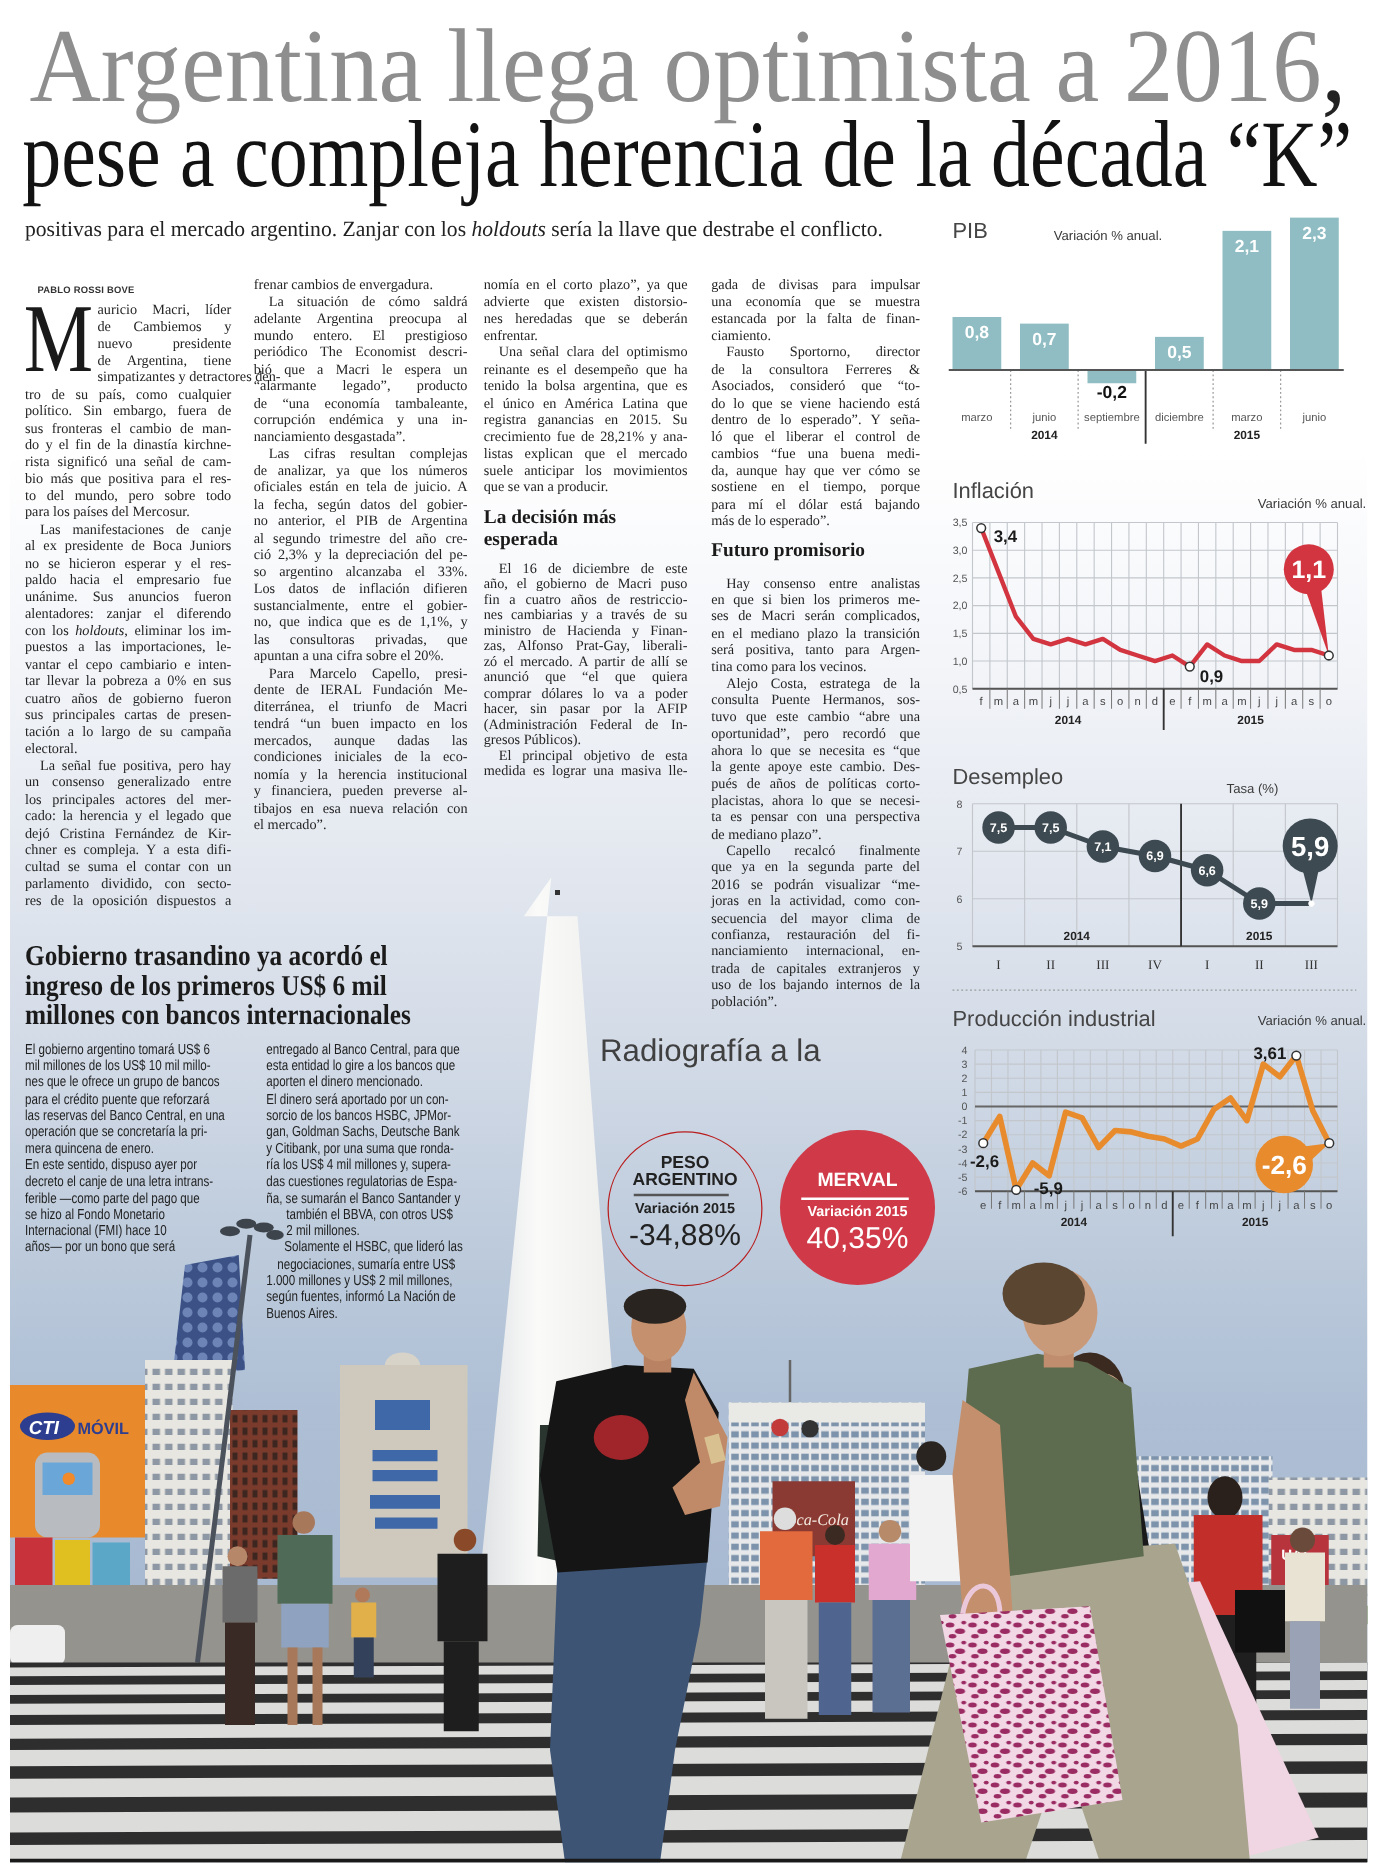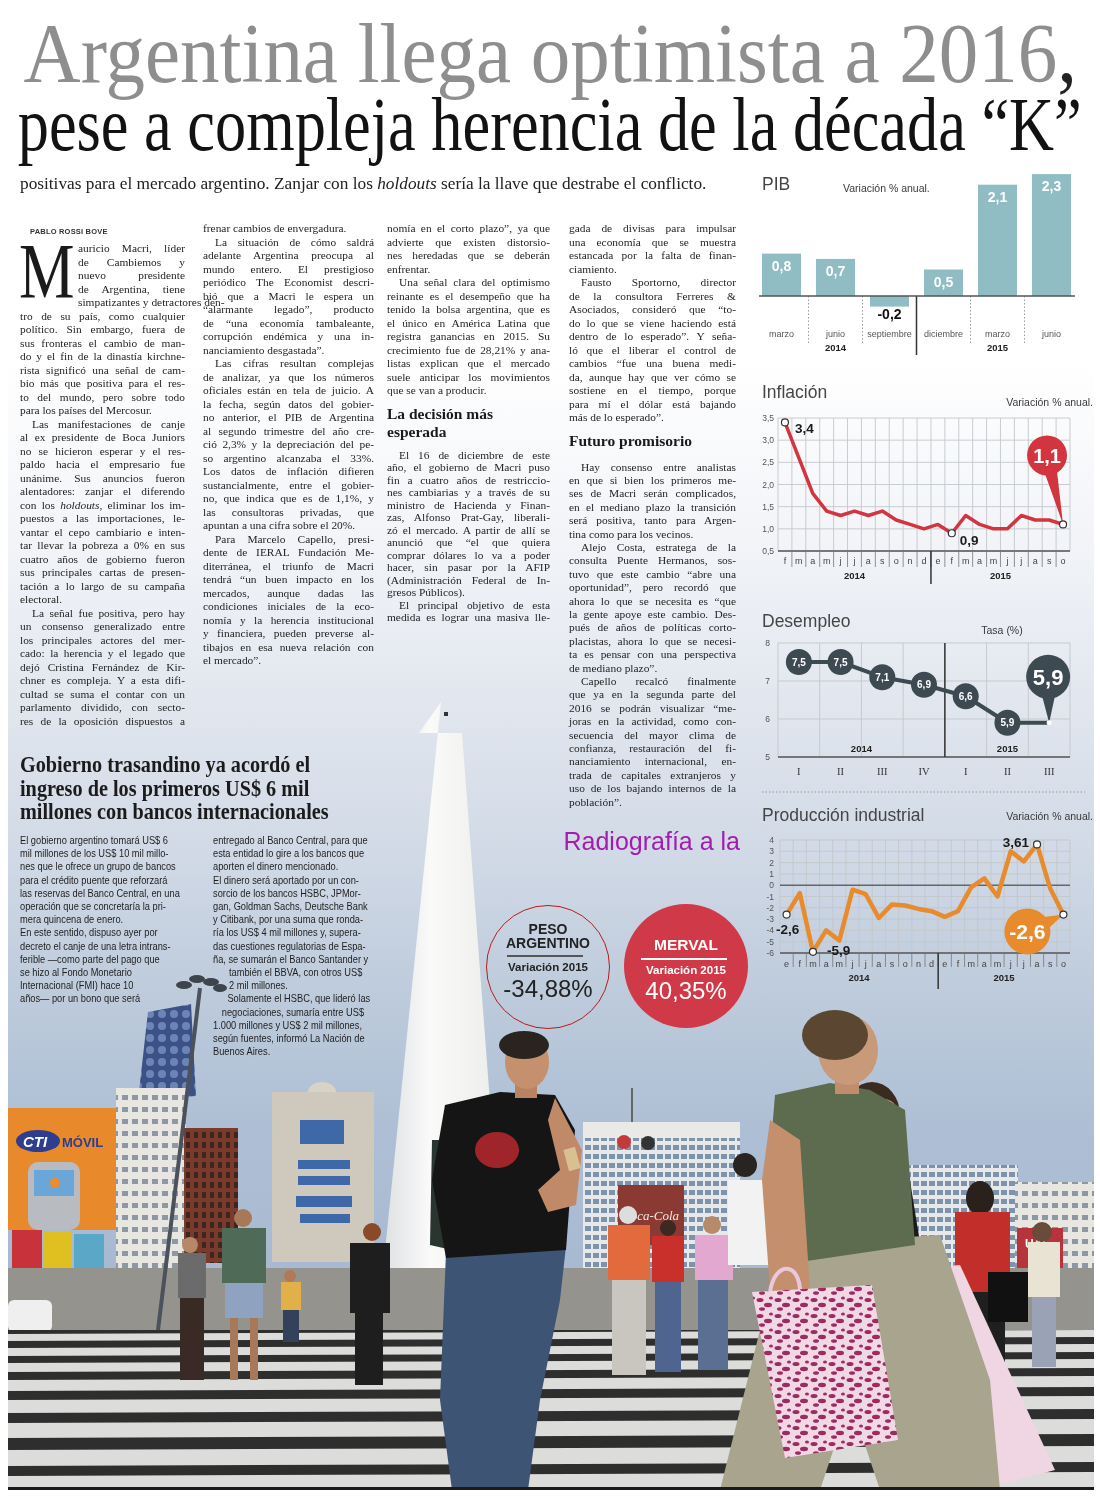--- a/index.html
+++ b/index.html
@@ -42,21 +42,21 @@
 #sb-head .inner{transform:scaleX(.88);transform-origin:0 0}
 .sbcol{position:absolute;top:833px;width:222px;transform:scaleX(.8);transform-origin:0 0;font:11.6px/13.2px "Liberation Sans",sans-serif;color:#1e1e1e}
 #sbA{left:20px}
 #sbB{left:213px}
 .sbcol .ln{text-align:left;text-align-last:left}
 #sbB .para:nth-child(2) .ln:nth-child(n+8){padding-left:20px}
 #sbB .para:nth-child(3) .ln:nth-child(1){padding-left:18px}
 #sbB .para:nth-child(3) .ln:nth-child(2){padding-left:11px}
 
 
-#radio-title{position:absolute;left:480px;top:826px;width:260px;text-align:right;font:25px/31px "Liberation Sans",sans-serif;color:#a21caf}
+#radio-title{position:absolute;left:480px;top:826px;width:260px;text-align:left;font:25px/31px "Liberation Sans",sans-serif;color:#404040}
 .circ{position:absolute;width:124px;height:124px;border-radius:50%;text-align:center;font-family:"Liberation Sans",sans-serif}
 #peso{left:486px;top:905px;border:1px solid #b91c1c;color:#222}
 #merval{left:624px;top:904px;background:#d03a48;color:#fff}
 .circ .t{position:absolute;left:0;width:100%;white-space:nowrap}
 .circ .lbl{font-weight:bold;font-size:14px;line-height:15px}
 .circ .sub{font-weight:bold;font-size:11.5px;line-height:12px}
 .circ .val{font-size:24px;line-height:26px}
 .circ .rule{position:absolute;height:1.5px}
 #peso .rule{left:20px;width:76px;top:49px;background:#555}
 #merval .rule{left:17px;width:86px;top:54px;background:#fff}

